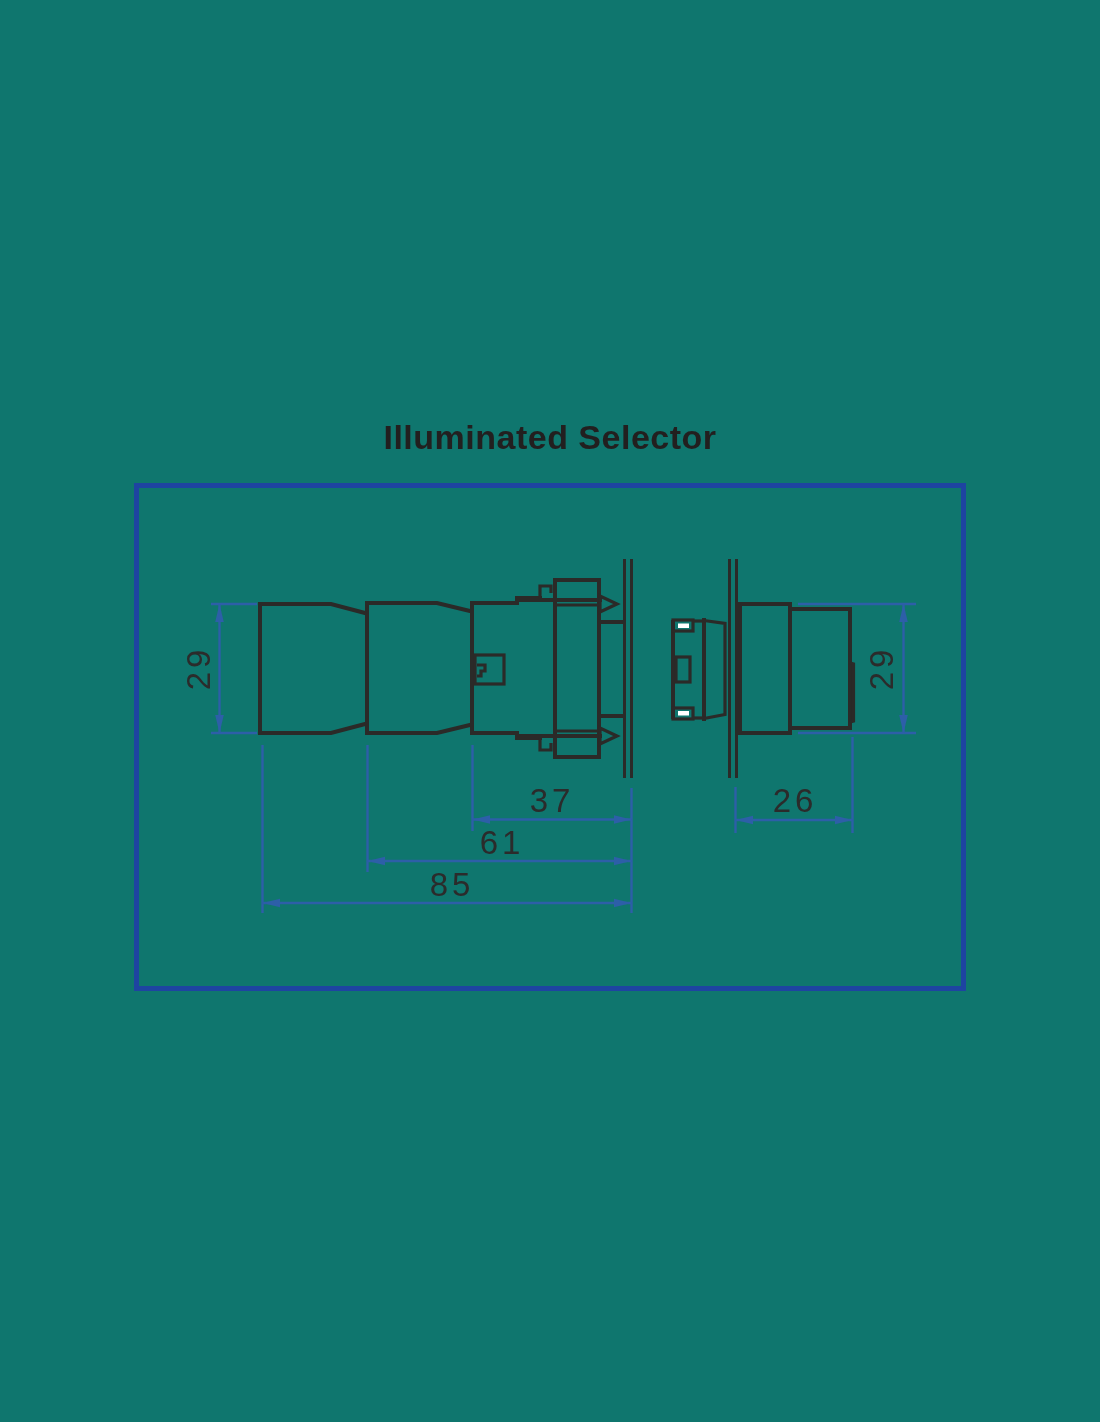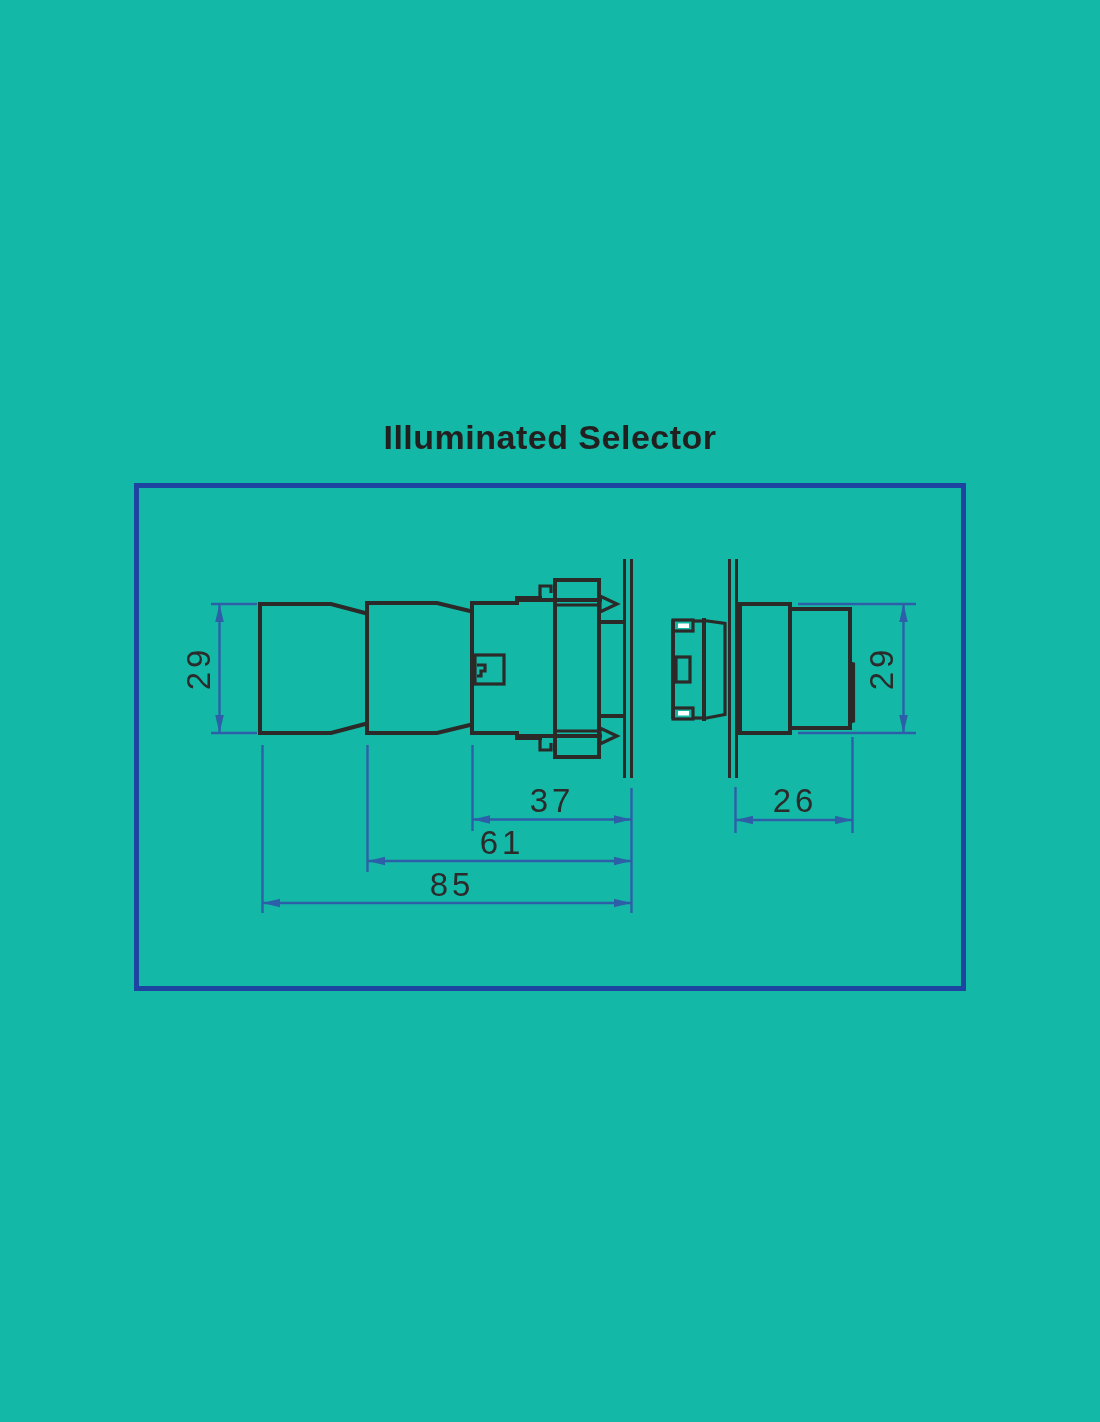--- a/index.html
+++ b/index.html
@@ -1,16 +1,16 @@
 <!DOCTYPE html>
 <html><head>
 <meta charset="utf-8">
 <style>
   html,body{margin:0;padding:0;background:#ffffff;}
-  .page{position:relative;width:1100px;height:1422px;background:#14b8a6;overflow:hidden;
+  .page{position:relative;width:1100px;height:1422px;background:#0f766e;overflow:hidden;
         font-family:"Liberation Sans", sans-serif;}
   svg{position:absolute;left:0;top:0;}
   .part{stroke:#2b2a28;stroke-width:4;fill:none;stroke-linejoin:miter;stroke-linecap:square;}
   .part-thin{stroke:#2b2a28;stroke-width:3.2;fill:none;stroke-linejoin:miter;}
   .panel{stroke:#2b2a28;stroke-width:3;fill:none;}
   .dim{stroke:#2d5fa8;stroke-width:2.4;fill:none;stroke-linecap:butt;}
   .dim-arrow{fill:#2d5fa8;stroke:none;}
   .dim-text{fill:#2b2b2b;font-size:33px;letter-spacing:4px;font-family:"Liberation Sans",sans-serif;}
   .title-text{fill:#221f1f;font-size:34px;font-weight:700;letter-spacing:0.5px;
               font-family:"Liberation Sans",sans-serif;}

